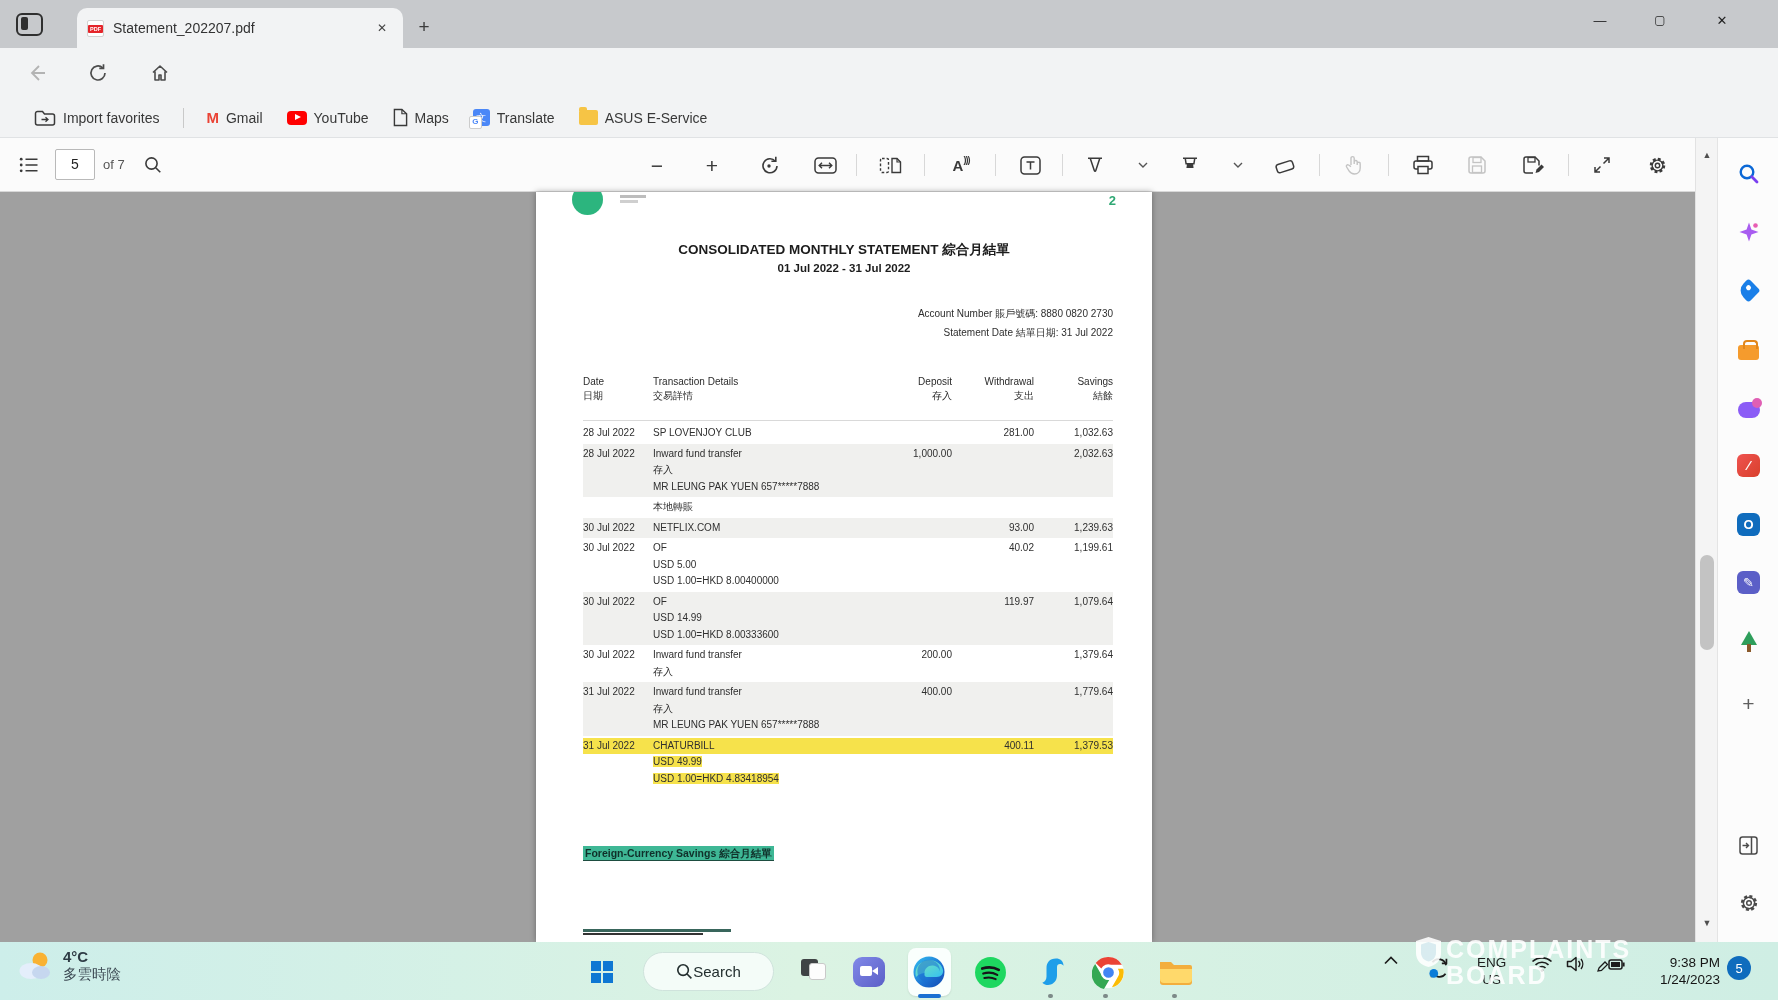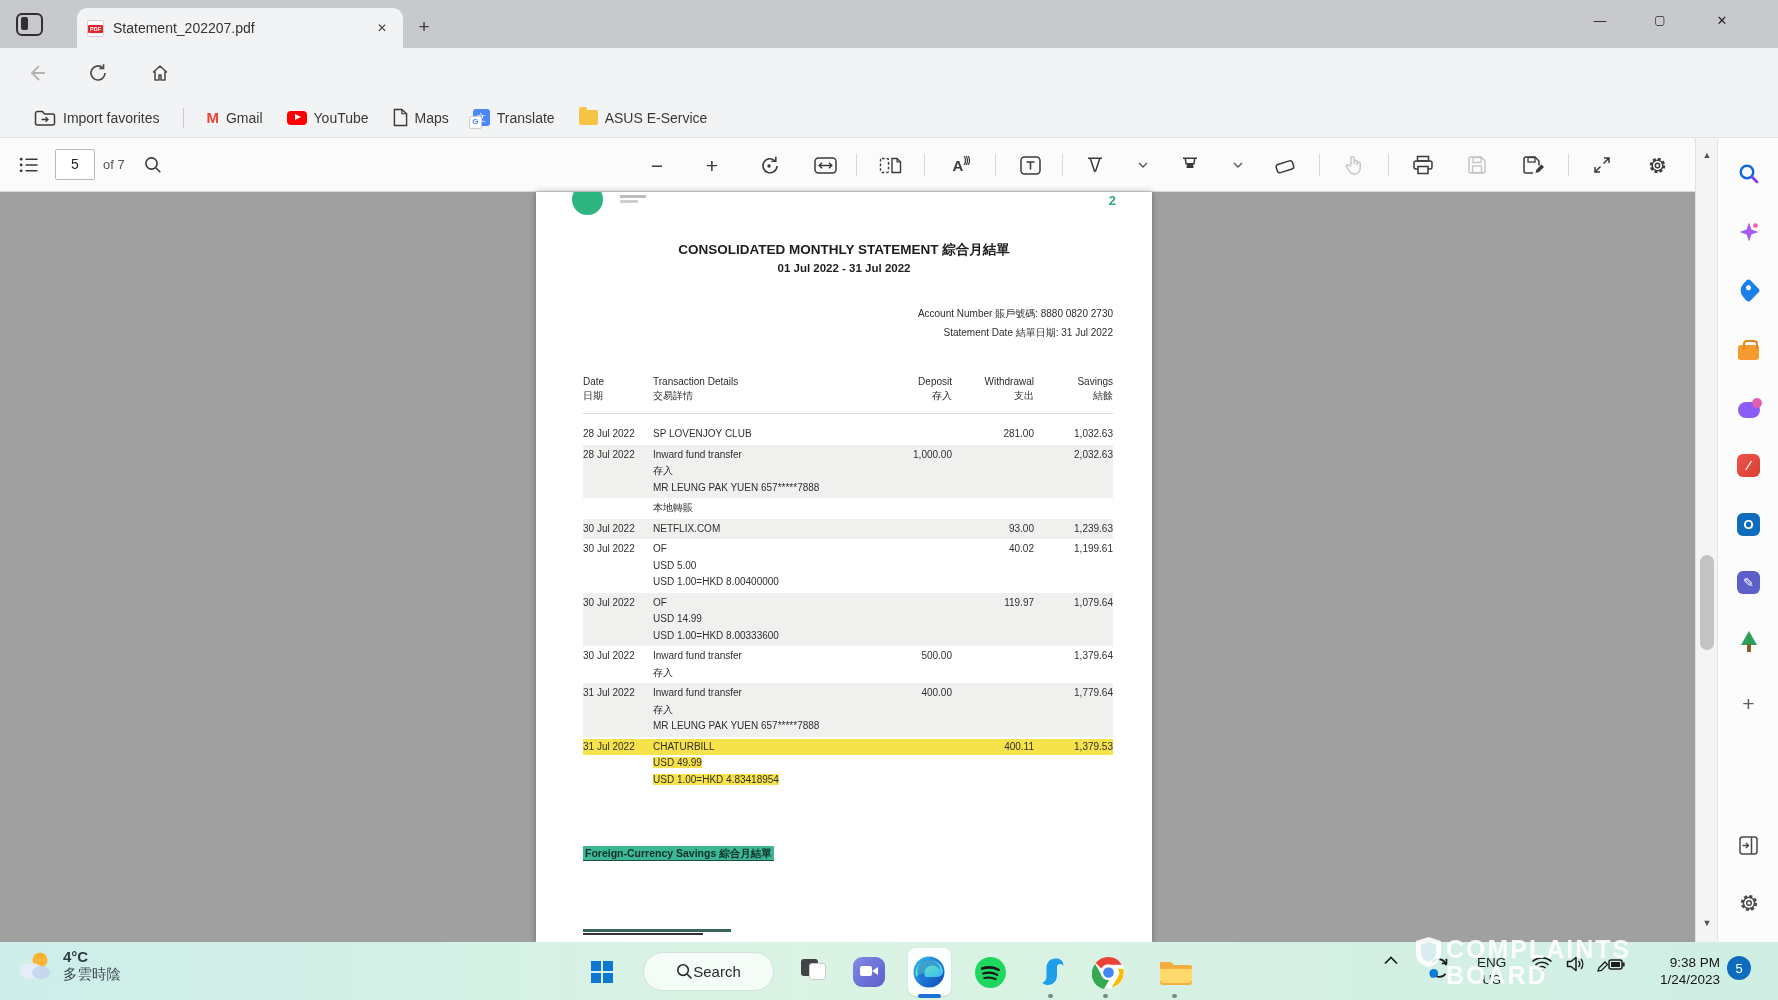--- a/index.html
+++ b/index.html
@@ -58,21 +58,21 @@
   .logo-circle{position:absolute;left:36px;top:-8px;width:31px;height:31px;border-radius:50%;background:#2cb57e}
   .logo-frag{position:absolute;left:84px;top:3px;width:26px;height:3px;background:#bdbdbd}
   .logo-frag:after{content:"";position:absolute;left:0;top:5px;width:18px;height:3px;background:#cfcfcf}
   .corner-num{position:absolute;right:36px;top:1px;color:#2fa874;font-weight:bold;font-size:13px}
   .st-title{position:absolute;left:0;top:49px;width:100%;text-align:center;font-size:13.5px;font-weight:bold;color:#1c1c1c}
   .st-period{position:absolute;left:0;top:70px;width:100%;text-align:center;font-size:11.5px;font-weight:bold;color:#1c1c1c}
   .st-acc{position:absolute;right:39px;top:115px;font-size:10px;color:#2e2e2e}
   .st-date{position:absolute;right:39px;top:134px;font-size:10px;color:#2e2e2e}
   .ttable{position:absolute;left:47px;top:183px;width:530px}
   .th-grid,.t-line{display:grid;grid-template-columns:70px 219px 80px 82px 79px}
-  .th-grid{font-size:10px;line-height:14px;color:#2b2b2b;padding-bottom:10px;border-bottom:1px solid #d9d9d9;margin-bottom:10px}
+  .th-grid{font-size:10px;line-height:14px;color:#2b2b2b;padding-bottom:17px;border-bottom:1px solid #d9d9d9;margin-bottom:2px}
   .th-r{text-align:right}
   .t-line{font-size:10px;line-height:16.5px;color:#2f2f2f}
   .t-row{padding:2px 0}
   .t-row.shaded{background:#f0f0ee}
   .t-row.highlight .t-line.first{background:#f6e24b}
   .hl-span{background:#f6e24b}
   .c-num{text-align:right}
   .section-foot{position:absolute;left:47px;top:655px;font-size:10.5px;font-weight:bold;color:#10302a}
   .section-foot span{background:#3eb795;padding:1px 2px;border-bottom:1.5px solid #1d4d40}
   .clip-frag{position:absolute;left:47px;top:737px;width:148px;height:7px;overflow:hidden}
@@ -489,21 +489,21 @@
               <div class="t-cell c-det"><span>USD 1.00=HKD 8.00333600</span></div>
               <div class="t-cell c-num"></div>
               <div class="t-cell c-num"></div>
               <div class="t-cell c-num"></div>
             </div>
           </div>
           <div class="t-row plain">
             <div class="t-line first">
               <div class="t-cell c-date"><span>30 Jul 2022</span></div>
               <div class="t-cell c-det"><span>Inward fund transfer</span></div>
-              <div class="t-cell c-num"><span>500.00</span></div>
+              <div class="t-cell c-num"><span>200.00</span></div>
               <div class="t-cell c-num"></div>
               <div class="t-cell c-num"><span>1,379.64</span></div>
             </div>
             <div class="t-line">
               <div class="t-cell c-date"></div>
               <div class="t-cell c-det"><span>存入</span></div>
               <div class="t-cell c-num"></div>
               <div class="t-cell c-num"></div>
               <div class="t-cell c-num"></div>
             </div>

